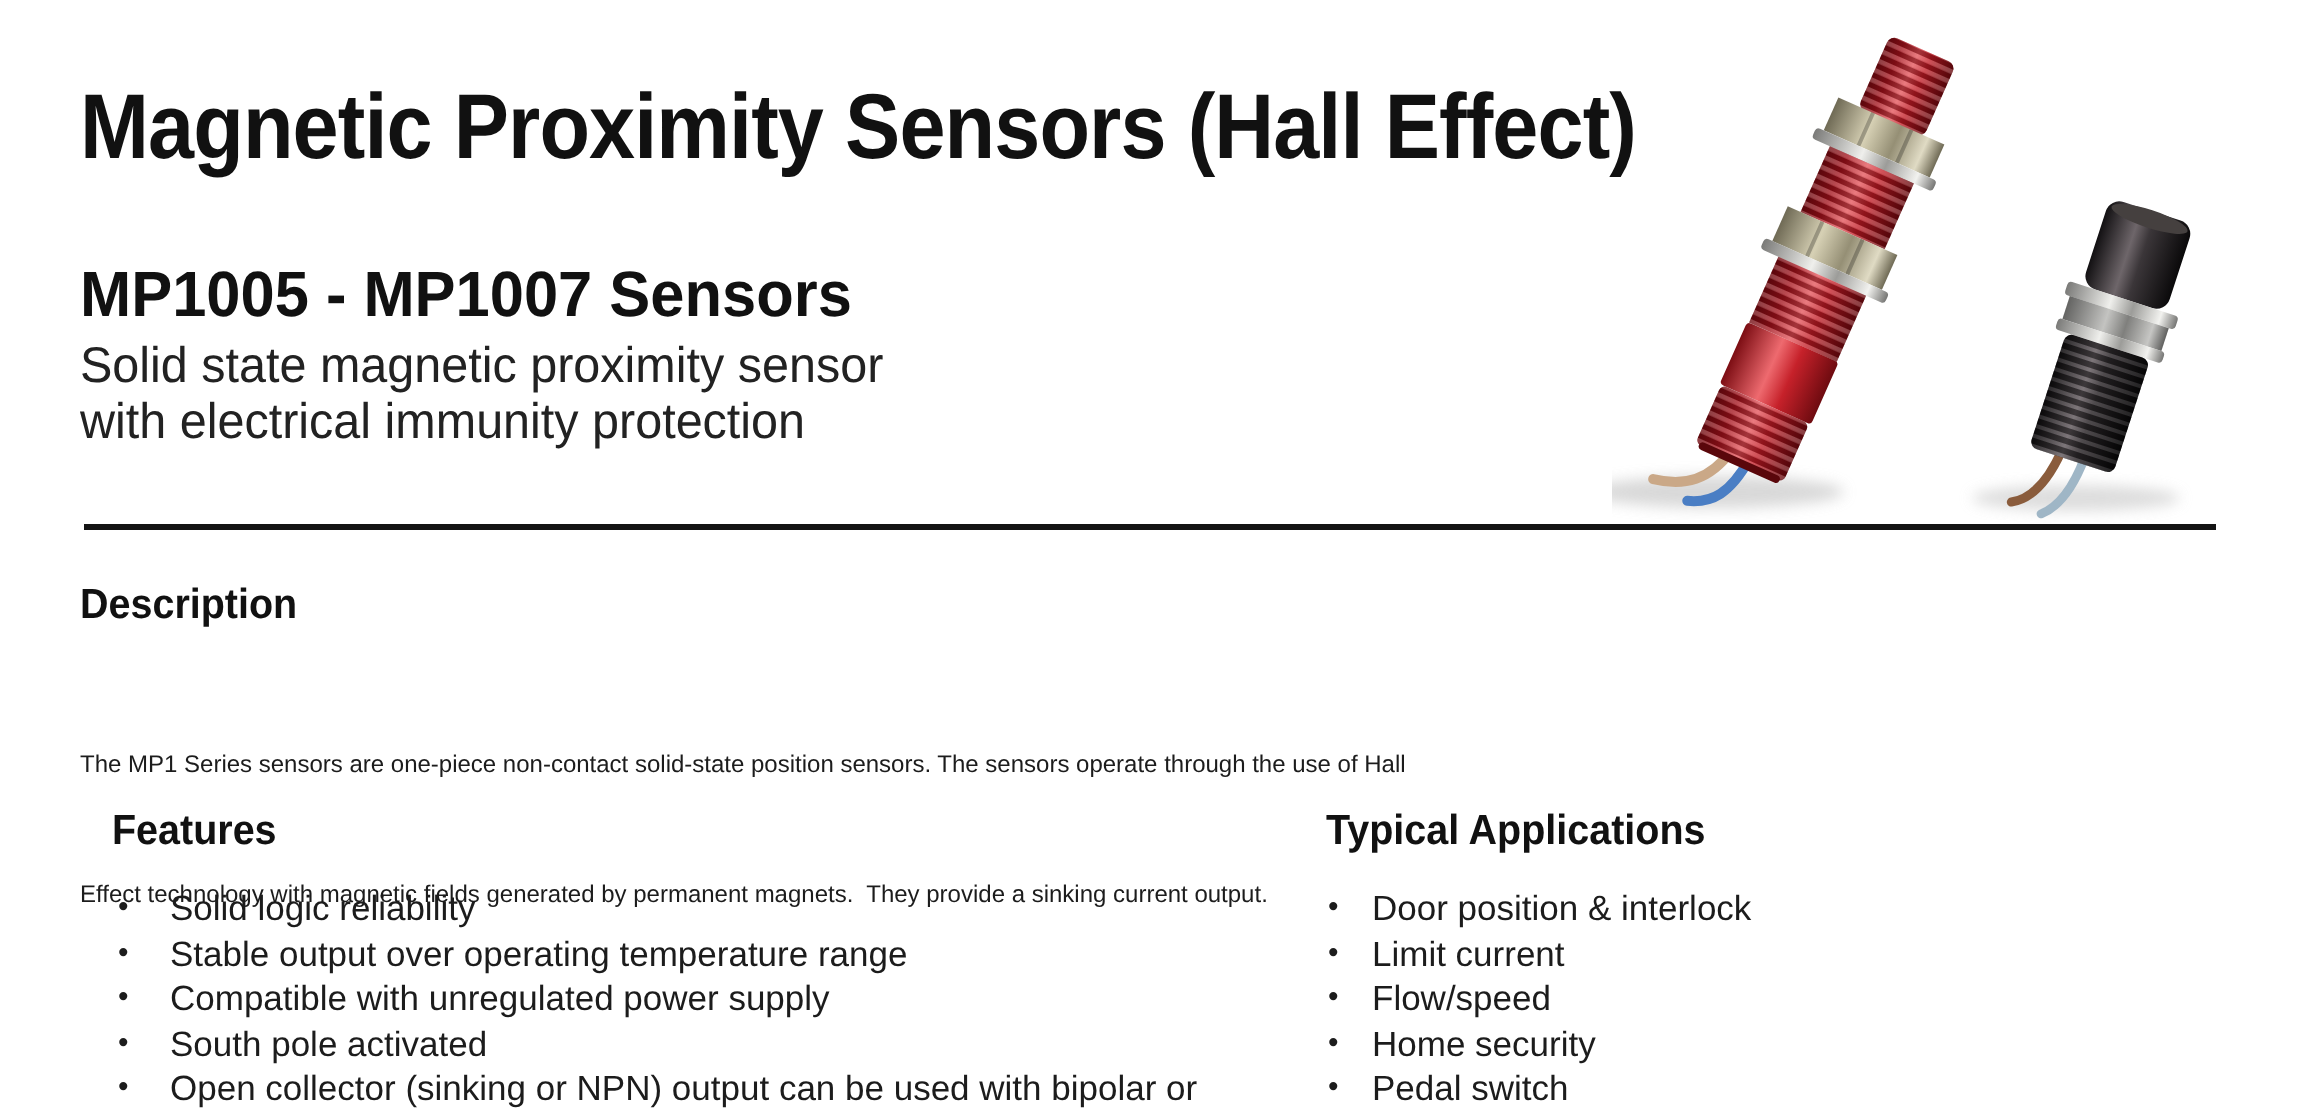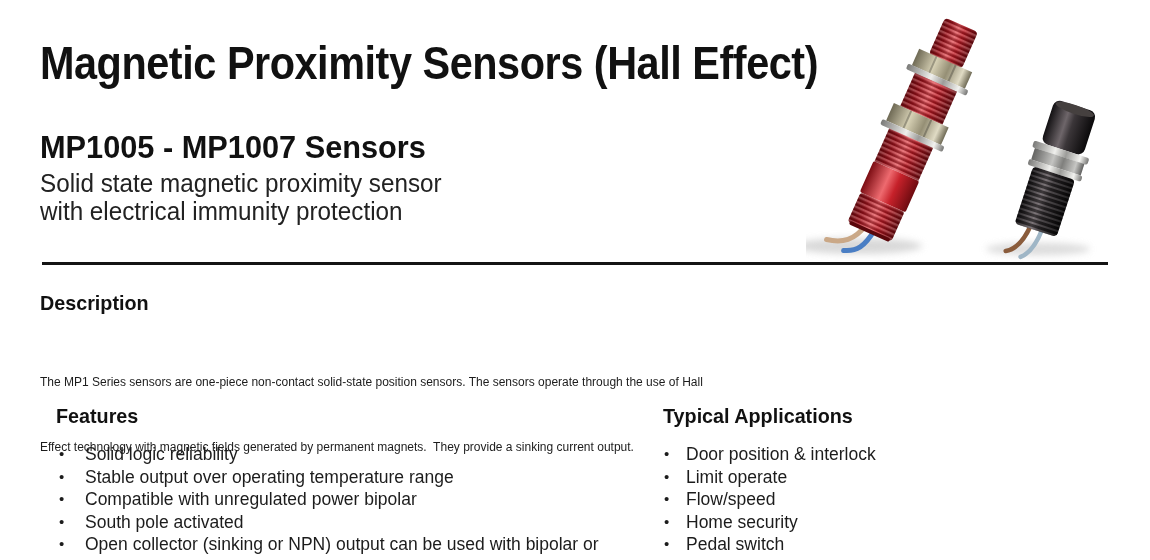--- a/index.html
+++ b/index.html
@@ -174,42 +174,42 @@
       <li>
         <span class="bullet">•</span>
         <span class="li-text">Solid logic reliability</span>
       </li>
       <li>
         <span class="bullet">•</span>
         <span class="li-text">Stable output over operating temperature range</span>
       </li>
       <li>
         <span class="bullet">•</span>
-        <span class="li-text">Compatible with unregulated power bipolar</span>
+        <span class="li-text">Compatible with unregulated power supply</span>
       </li>
       <li>
         <span class="bullet">•</span>
         <span class="li-text">South pole activated</span>
       </li>
       <li>
         <span class="bullet">•</span>
         <span class="li-text">Open collector (sinking or NPN) output can be used with bipolar or
 CMOS logic circuits with suitable pull-up resistors</span>
       </li>
     </ul>
 
   <h3 class="section-heading apps-heading">Typical Applications</h3>
   <ul class="bullets apps-list">
       <li>
         <span class="bullet">•</span>
         <span class="li-text">Door position &amp; interlock</span>
       </li>
       <li>
         <span class="bullet">•</span>
-        <span class="li-text">Limit operate</span>
+        <span class="li-text">Limit current</span>
       </li>
       <li>
         <span class="bullet">•</span>
         <span class="li-text">Flow/speed</span>
       </li>
       <li>
         <span class="bullet">•</span>
         <span class="li-text">Home security</span>
       </li>
       <li>

